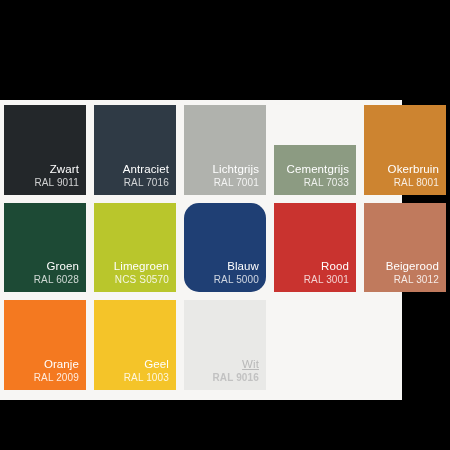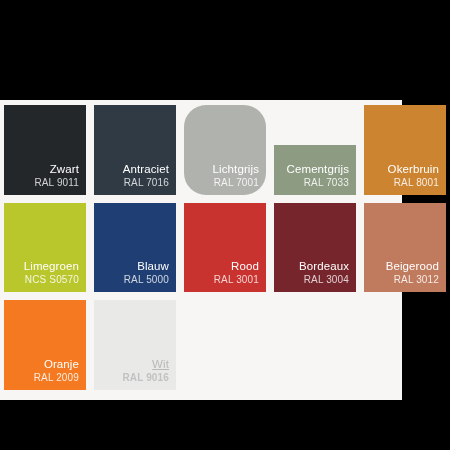--- a/index.html
+++ b/index.html
@@ -105,55 +105,59 @@
   <div id="palette-card" style="background: rgb(247, 246, 244);">
     <div id="swatch-grid">
         <div class="swatch on-dark" style="background: rgb(35, 39, 42);">
           <div class="swatch-name">Zwart</div>
           <div class="swatch-code">RAL 9011</div>
         </div>
         <div class="swatch on-dark" style="background: rgb(47, 58, 69);">
           <div class="swatch-name">Antraciet</div>
           <div class="swatch-code">RAL 7016</div>
         </div>
-        <div class="swatch on-light" style="background: rgb(176, 178, 173); border-radius: 22px;">
+        <div class="swatch on-light" style="background: rgb(176, 178, 173);">
           <div class="swatch-name">Lichtgrijs</div>
           <div class="swatch-code">RAL 7001</div>
         </div>
         <div class="swatch on-light" style="background: rgb(140, 155, 130); margin-top: 40px;">
           <div class="swatch-name">Cementgrijs</div>
           <div class="swatch-code">RAL 7033</div>
         </div>
         <div class="swatch on-light" style="background: rgb(205, 132, 48);">
           <div class="swatch-name">Okerbruin</div>
           <div class="swatch-code">RAL 8001</div>
         </div>
+        <div class="swatch on-dark" style="background: rgb(29, 74, 53);">
+          <div class="swatch-name">Groen</div>
+          <div class="swatch-code">RAL 6028</div>
+        </div>
         <div class="swatch on-light" style="background: rgb(185, 198, 44);">
           <div class="swatch-name">Limegroen</div>
           <div class="swatch-code">NCS S0570</div>
         </div>
-        <div class="swatch on-dark" style="background: rgb(31, 63, 116);">
+        <div class="swatch on-dark" style="background: rgb(31, 63, 116); border-radius: 15px;">
           <div class="swatch-name">Blauw</div>
           <div class="swatch-code">RAL 5000</div>
         </div>
         <div class="swatch on-dark" style="background: rgb(201, 51, 47); justify-content: flex-end;">
           <div class="swatch-name">Rood</div>
           <div class="swatch-code">RAL 3001</div>
-        </div>
-        <div class="swatch on-dark" style="background: rgb(118, 37, 44);">
-          <div class="swatch-name">Bordeaux</div>
-          <div class="swatch-code">RAL 3004</div>
         </div>
         <div class="swatch on-light" style="background: rgb(192, 122, 93);">
           <div class="swatch-name">Beigerood</div>
           <div class="swatch-code">RAL 3012</div>
         </div>
         <div class="swatch on-light" style="background: rgb(244, 121, 32);">
           <div class="swatch-name">Oranje</div>
           <div class="swatch-code">RAL 2009</div>
+        </div>
+        <div class="swatch on-light" style="background: rgb(244, 196, 41);">
+          <div class="swatch-name">Geel</div>
+          <div class="swatch-code">RAL 1003</div>
         </div>
         <div class="swatch on-pale" style="background: rgb(233, 233, 231);">
           <div class="swatch-name">Wit</div>
           <div class="swatch-code">RAL 9016</div>
         </div>
       </div>
   </div>
 
   <div class="letterbox bottom" style="background: rgb(0, 0, 0);"></div>
 

